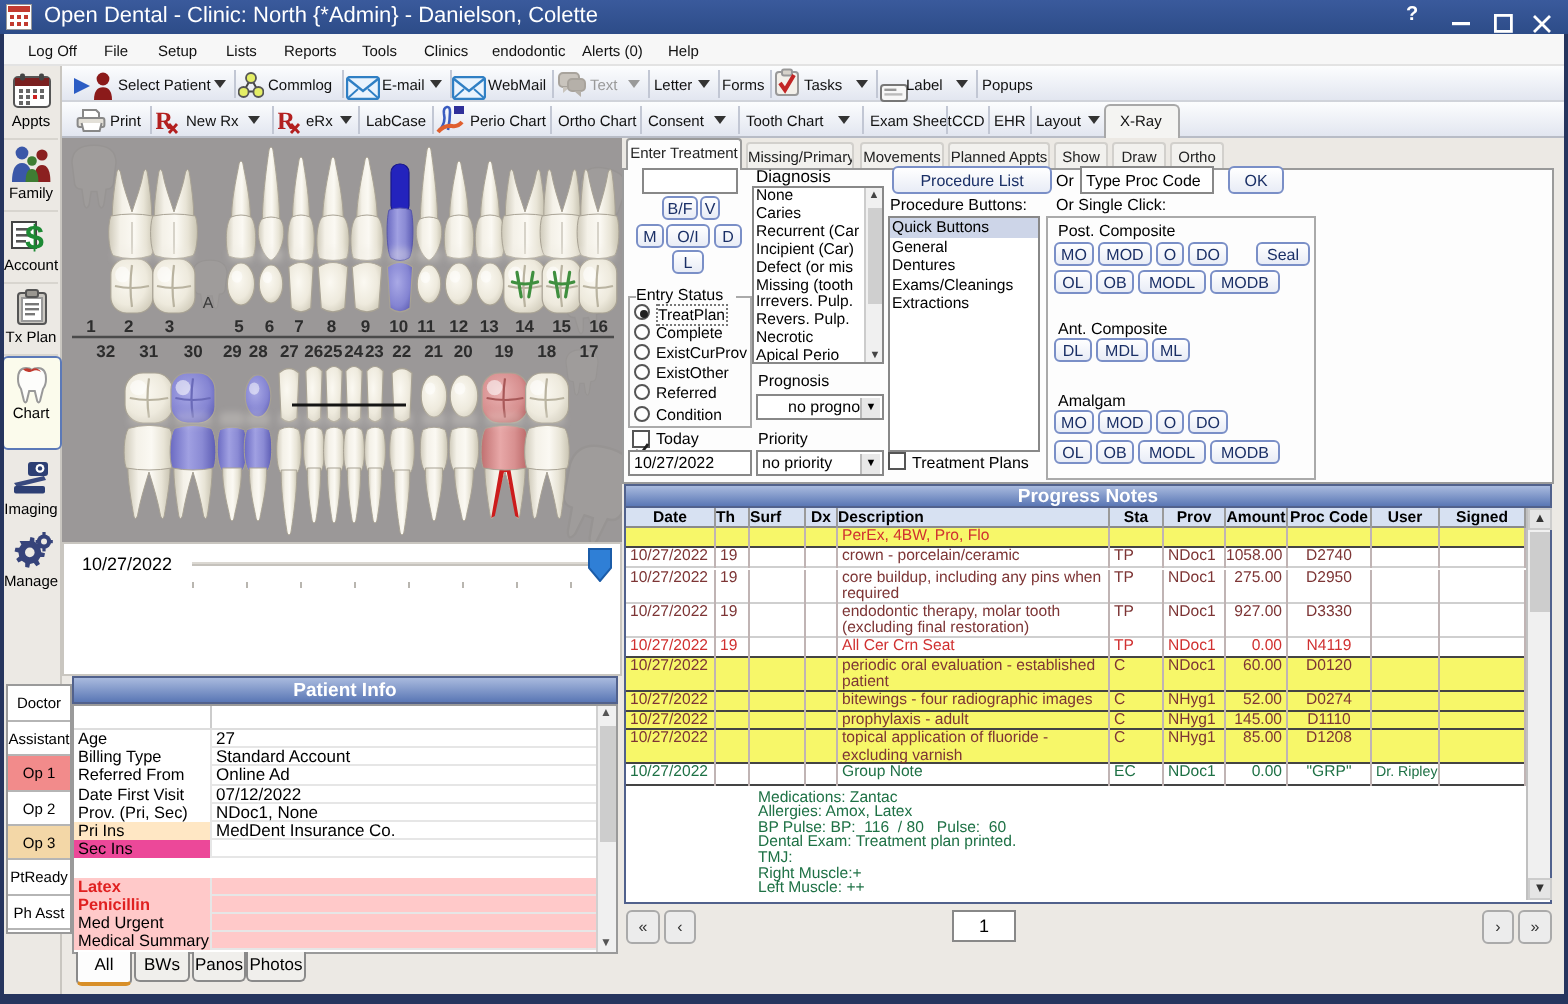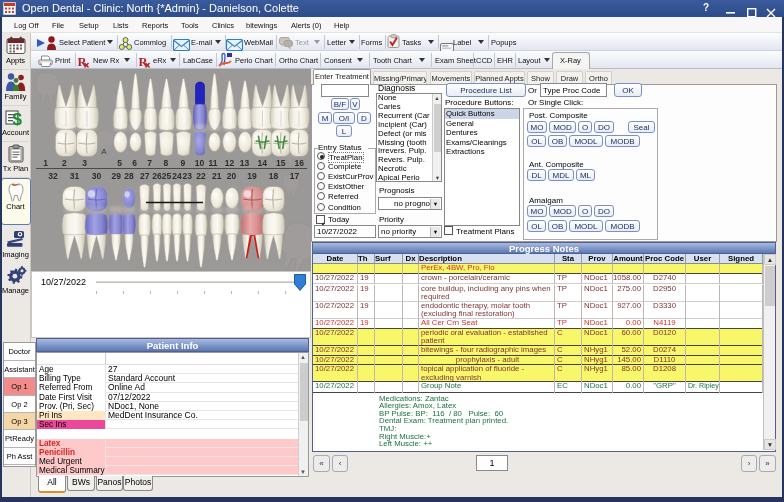--- a/index.html
+++ b/index.html
@@ -35,21 +35,21 @@
       </svg></div>
 </div>
 <div class="abs" style="left:0;top:17px;width:784px;height:16px;background:#f7f7f7;border-bottom:1px solid #e3e3e3">
     <div class="abs t8" style="left:14px;top:4px">Log Off</div>
     <div class="abs t8" style="left:52px;top:4px">File</div>
     <div class="abs t8" style="left:79px;top:4px">Setup</div>
     <div class="abs t8" style="left:113px;top:4px">Lists</div>
     <div class="abs t8" style="left:142px;top:4px">Reports</div>
     <div class="abs t8" style="left:181px;top:4px">Tools</div>
     <div class="abs t8" style="left:212px;top:4px">Clinics</div>
-    <div class="abs t8" style="left:246px;top:4px">bitewings</div>
+    <div class="abs t8" style="left:246px;top:4px">endodontic</div>
     <div class="abs t8" style="left:291px;top:4px">Alerts (0)</div>
     <div class="abs t8" style="left:334px;top:4px">Help</div>
   </div>
 <div class="abs" style="left:31px;top:33px;width:753px;height:18px;background:linear-gradient(#fcfdfe,#e2e6f0);border-bottom:1px solid #d0d3da"></div>
 <div class="abs" style="left:37px;top:36px"><svg width="20" height="14">
       <path d="M0 3 L8 7 L0 11 Z" fill="#2b5cc4"></path>
       <circle cx="14.5" cy="3.5" r="3.2" fill="#8b1a1a"></circle>
       <path d="M10 14 Q10 7.6 14.5 7.6 Q19 7.6 19 14 Z" fill="#8b1a1a"></path>
     </svg></div>
 <div class="abs t8" style="left:59px;top:38px;color:#111">Select Patient</div>
@@ -795,21 +795,21 @@
       <div class="abs" style="left:300px;top:0;width:31px;height:9.5px;border-right:1px solid #c0b4b4;font-size:7.8px;line-height:8.4px;color:#7d3535;padding-right:2px;text-align:right;overflow:hidden">52.00</div>
       <div class="abs" style="left:331px;top:0;width:42px;height:9.5px;border-right:1px solid #c0b4b4;font-size:7.8px;line-height:8.4px;color:#7d3535;;text-align:center;overflow:hidden">D0274</div>
       <div class="abs" style="left:373px;top:0;width:34px;height:9.5px;border-right:1px solid #c0b4b4;font-size:7.1px;line-height:8.4px;color:#7d3535;padding-left:2px;text-align:left;overflow:hidden"></div>
       <div class="abs" style="left:407px;top:0;width:43px;height:9.5px;border-right:1px solid #c0b4b4;font-size:7.8px;line-height:8.4px;color:#7d3535;padding-left:2px;text-align:left;overflow:hidden"></div>
     </div>
     <div class="abs" style="left:0;top:101.6px;width:450px;height:9.5px;background:#f7f769;border-bottom:1px solid #444">
       <div class="abs" style="left:0px;top:0;width:45px;height:9.5px;border-right:1px solid #c0b4b4;font-size:7.8px;line-height:8.4px;color:#7d3535;padding-left:2px;text-align:left;overflow:hidden">10/27/2022</div>
       <div class="abs" style="left:45px;top:0;width:17px;height:9.5px;border-right:1px solid #c0b4b4;font-size:7.8px;line-height:8.4px;color:#7d3535;padding-left:2px;text-align:left;overflow:hidden"></div>
       <div class="abs" style="left:62px;top:0;width:28px;height:9.5px;border-right:1px solid #c0b4b4;font-size:7.8px;line-height:8.4px;color:#7d3535;padding-left:2px;text-align:left;overflow:hidden"></div>
       <div class="abs" style="left:90px;top:0;width:16px;height:9.5px;border-right:1px solid #c0b4b4;font-size:7.8px;line-height:8.4px;color:#7d3535;padding-left:2px;text-align:left;overflow:hidden"></div>
-      <div class="abs" style="left:106px;top:0;width:136px;height:9.5px;border-right:1px solid #c0b4b4;font-size:7.8px;line-height:8.4px;color:#7d3535;padding-left:2px;text-align:center;overflow:hidden">prophylaxis - adult</div>
+      <div class="abs" style="left:106px;top:0;width:136px;height:9.5px;border-right:1px solid #c0b4b4;font-size:7.8px;line-height:8.4px;color:#7d3535;padding-left:2px;text-align:left;overflow:hidden">prophylaxis - adult</div>
       <div class="abs" style="left:242px;top:0;width:27px;height:9.5px;border-right:1px solid #c0b4b4;font-size:7.8px;line-height:8.4px;color:#7d3535;padding-left:2px;text-align:left;overflow:hidden">C</div>
       <div class="abs" style="left:269px;top:0;width:31px;height:9.5px;border-right:1px solid #c0b4b4;font-size:7.8px;line-height:8.4px;color:#7d3535;padding-left:2px;text-align:left;overflow:hidden">NHyg1</div>
       <div class="abs" style="left:300px;top:0;width:31px;height:9.5px;border-right:1px solid #c0b4b4;font-size:7.8px;line-height:8.4px;color:#7d3535;padding-right:2px;text-align:right;overflow:hidden">145.00</div>
       <div class="abs" style="left:331px;top:0;width:42px;height:9.5px;border-right:1px solid #c0b4b4;font-size:7.8px;line-height:8.4px;color:#7d3535;;text-align:center;overflow:hidden">D1110</div>
       <div class="abs" style="left:373px;top:0;width:34px;height:9.5px;border-right:1px solid #c0b4b4;font-size:7.1px;line-height:8.4px;color:#7d3535;padding-left:2px;text-align:left;overflow:hidden"></div>
       <div class="abs" style="left:407px;top:0;width:43px;height:9.5px;border-right:1px solid #c0b4b4;font-size:7.8px;line-height:8.4px;color:#7d3535;padding-left:2px;text-align:left;overflow:hidden"></div>
     </div>
     <div class="abs" style="left:0;top:111.1px;width:450px;height:17.3px;background:#f7f769;border-bottom:1px solid #444">
       <div class="abs" style="left:0px;top:0;width:45px;height:17.3px;border-right:1px solid #c0b4b4;font-size:7.8px;line-height:8.4px;color:#7d3535;padding-left:2px;text-align:left;overflow:hidden">10/27/2022</div>
       <div class="abs" style="left:45px;top:0;width:17px;height:17.3px;border-right:1px solid #c0b4b4;font-size:7.8px;line-height:8.4px;color:#7d3535;padding-left:2px;text-align:left;overflow:hidden"></div>

